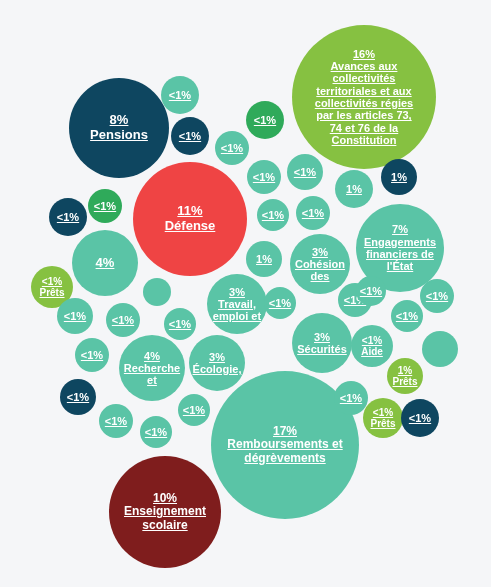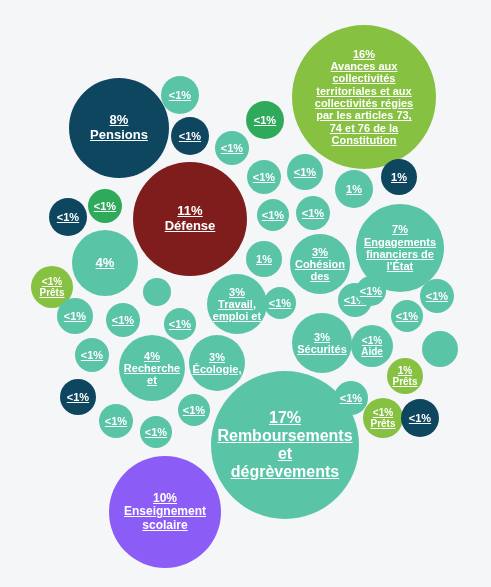--- a/index.html
+++ b/index.html
@@ -51,30 +51,30 @@
     <div class="bubble" style="left: 292px; top: 25px; width: 144px; height: 144px; background: rgb(134, 193, 65); font-size: 11px;">
       <span class="label">16%
 Avances aux
 collectivités
 territoriales et aux
 collectivités régies
 par les articles 73,
 74 et 76 de la
 Constitution</span>
     </div>
-    <div class="bubble" style="left: 133px; top: 162px; width: 114px; height: 114px; background: #7f1d1d; font-size: 13px;">
+    <div class="bubble" style="left: 133px; top: 162px; width: 114px; height: 114px; background: #ef4444; font-size: 13px;">
       <span class="label">11%
 Défense</span>
     </div>
-    <div class="bubble" style="left: 211px; top: 371px; width: 148px; height: 148px; background: rgb(90, 196, 166); font-size: 16px;">
+    <div class="bubble" style="left: 211px; top: 371px; width: 148px; height: 148px; background: rgb(90, 196, 166); font-size: 12px;">
       <span class="label">17%
 Remboursements et
 dégrèvements</span>
     </div>
-    <div class="bubble" style="left: 109px; top: 456px; width: 112px; height: 112px; background: #8b5cf6; font-size: 12px;">
+    <div class="bubble" style="left: 109px; top: 456px; width: 112px; height: 112px; background: #7f1d1d; font-size: 12px;">
       <span class="label">10%
 Enseignement
 scolaire</span>
     </div>
     <div class="bubble" style="left: 356px; top: 204px; width: 88px; height: 88px; background: rgb(90, 196, 166); font-size: 11px;">
       <span class="label">7%
 Engagements
 financiers de
 l'État</span>
     </div>

